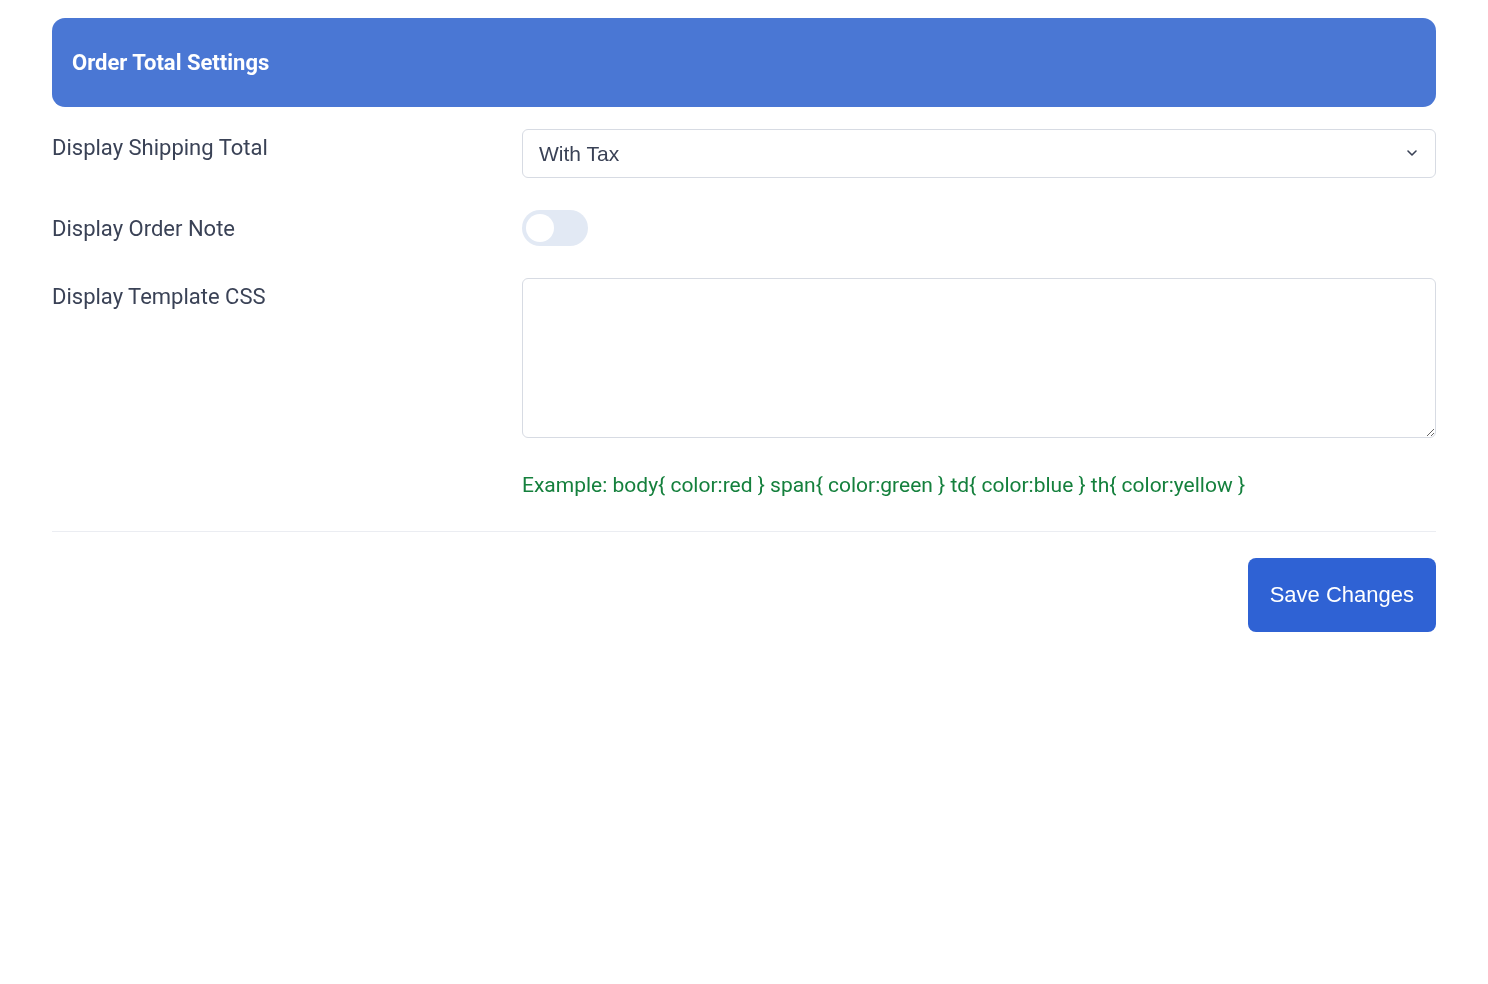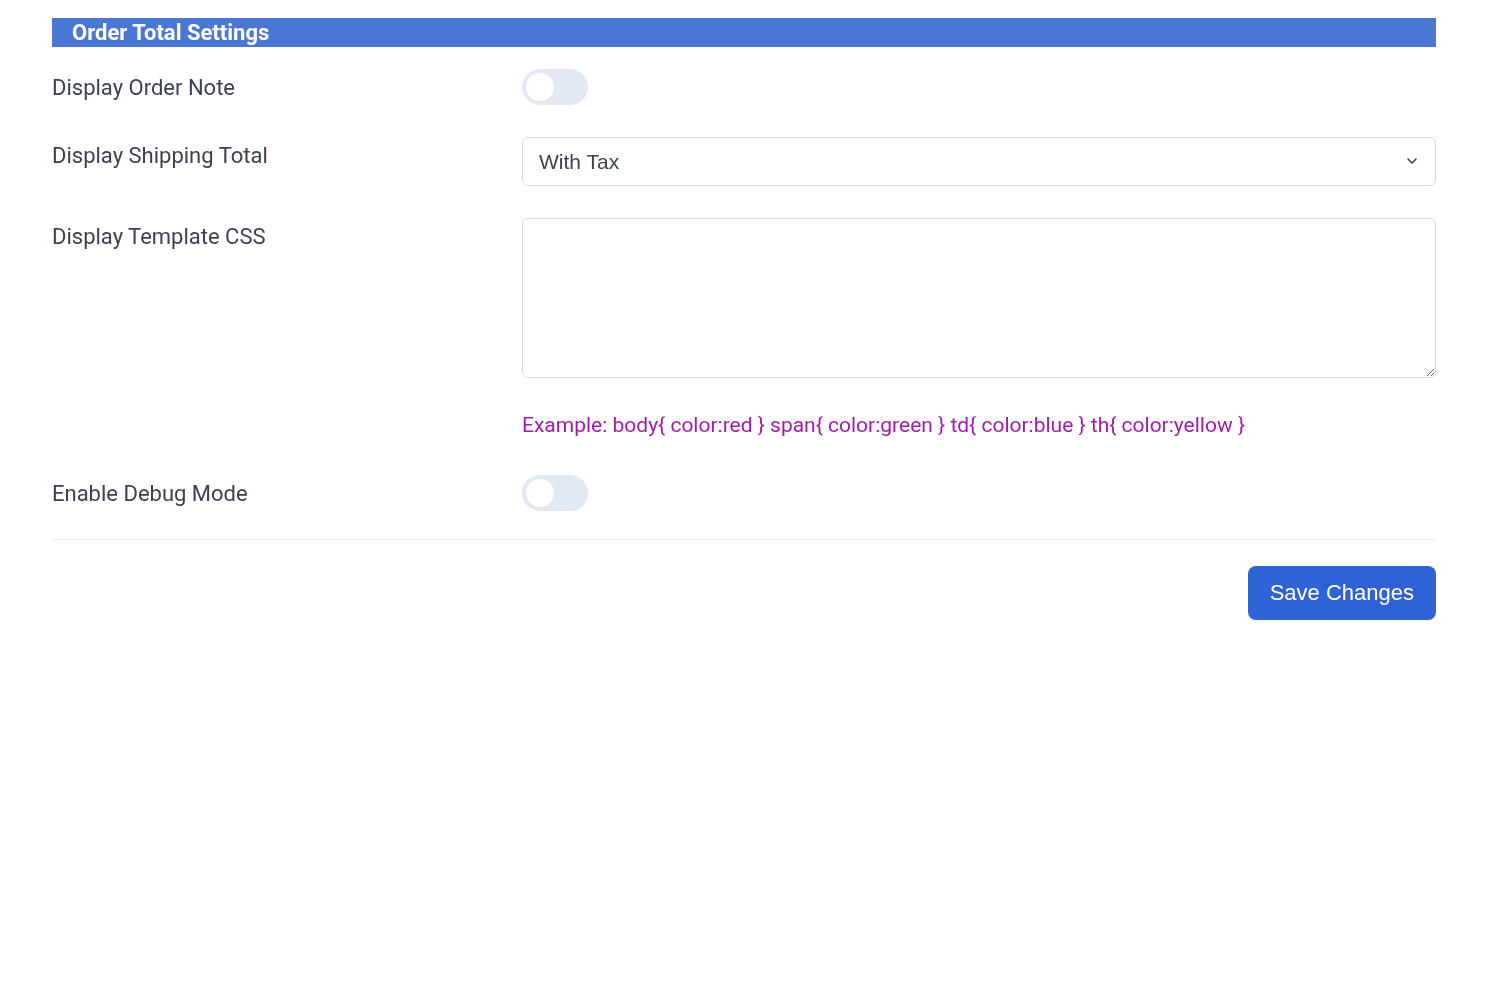--- a/index.html
+++ b/index.html
@@ -17,22 +17,23 @@
     .container {
       max-width: 1440px;
       margin: 0 auto;
       padding: 0 28px 40px 28px;
     }
     .section-header {
       background: #4a77d4;
       color: #ffffff;
       font-weight: 700;
       font-size: 22px;
-      padding: 2px 20px;
+      padding: 32px 20px;
       margin-top: 18px;
+      border-radius: 13px;
     }
     .form-row {
       display: flex;
       align-items: flex-start;
       padding: 22px 0 10px 0;
     }
     .form-label {
       flex: 0 0 470px;
       color: #3a4256;
       font-size: 22px;
@@ -72,21 +73,21 @@
       padding: 12px 16px;
       font-size: 21px;
       color: #3a4256;
       background: #ffffff;
       border: 1px solid #d7dbe3;
       border-radius: 6px;
       resize: both;
       font-family: inherit;
     }
     .help-text {
-      color: #a21caf;
+      color: #15803d;
       font-size: 21px;
       margin-top: 26px;
       line-height: 1.6;
     }
     .toggle {
       position: relative;
       display: inline-block;
       width: 66px;
       height: 36px;
       cursor: pointer;
@@ -132,77 +133,68 @@
     .actions {
       display: flex;
       justify-content: flex-end;
       padding-top: 26px;
     }
     .btn-primary {
       background: #2f62d4;
       color: #ffffff;
       border: none;
       font-size: 22px;
-      padding: 14px 22px;
+      padding: 24px 22px;
       border-radius: 8px;
       cursor: pointer;
       font-weight: 400;
     }
   </style>
 </head>
 <body>
 
 <div class="container">
 
   <div class="section-header">Order Total Settings</div>
-
-  <div class="form-row">
-    <div class="form-label">Display Order Note</div>
-    <div class="form-control-col">
-      <label class="toggle">
-        <input type="checkbox" style="">
-        <span class="toggle-slider"></span>
-      </label>
-    </div>
-  </div>
 
   <div class="form-row">
     <div class="form-label">Display Shipping Total</div>
     <div class="form-control-col">
       <div class="select-wrapper">
         <select class="form-select">
           <option>With Tax</option>
         </select>
         <span class="select-chevron">
           <svg width="16" height="16" viewBox="0 0 16 16" fill="none">
             <path d="M4 6 L8 10 L12 6" stroke="currentColor" stroke-width="1.6" fill="none" stroke-linecap="round" stroke-linejoin="round"></path>
           </svg>
         </span>
       </div>
     </div>
   </div>
 
   <div class="form-row">
-    <div class="form-label">Display Template CSS</div>
-    <div class="form-control-col">
-      <textarea class="form-textarea" style=""></textarea>
-      <div class="help-text">Example: body{ color:red } span{ color:green } td{ color:blue } th{ color:yellow }</div>
-    </div>
-  </div>
-
-  <div class="form-row">
-    <div class="form-label">Enable Debug Mode</div>
+    <div class="form-label">Display Order Note</div>
     <div class="form-control-col">
       <label class="toggle">
         <input type="checkbox" style="">
         <span class="toggle-slider"></span>
       </label>
     </div>
   </div>
 
+  <div class="form-row">
+    <div class="form-label">Display Template CSS</div>
+    <div class="form-control-col">
+      <textarea class="form-textarea" style=""></textarea>
+      <div class="help-text">Example: body{ color:red } span{ color:green } td{ color:blue } th{ color:yellow }</div>
+    </div>
+  </div>
+
+
 
 
   <hr class="divider">
 
   <div class="actions">
     <button class="btn-primary">Save Changes</button>
   </div>
 
 </div>
 

